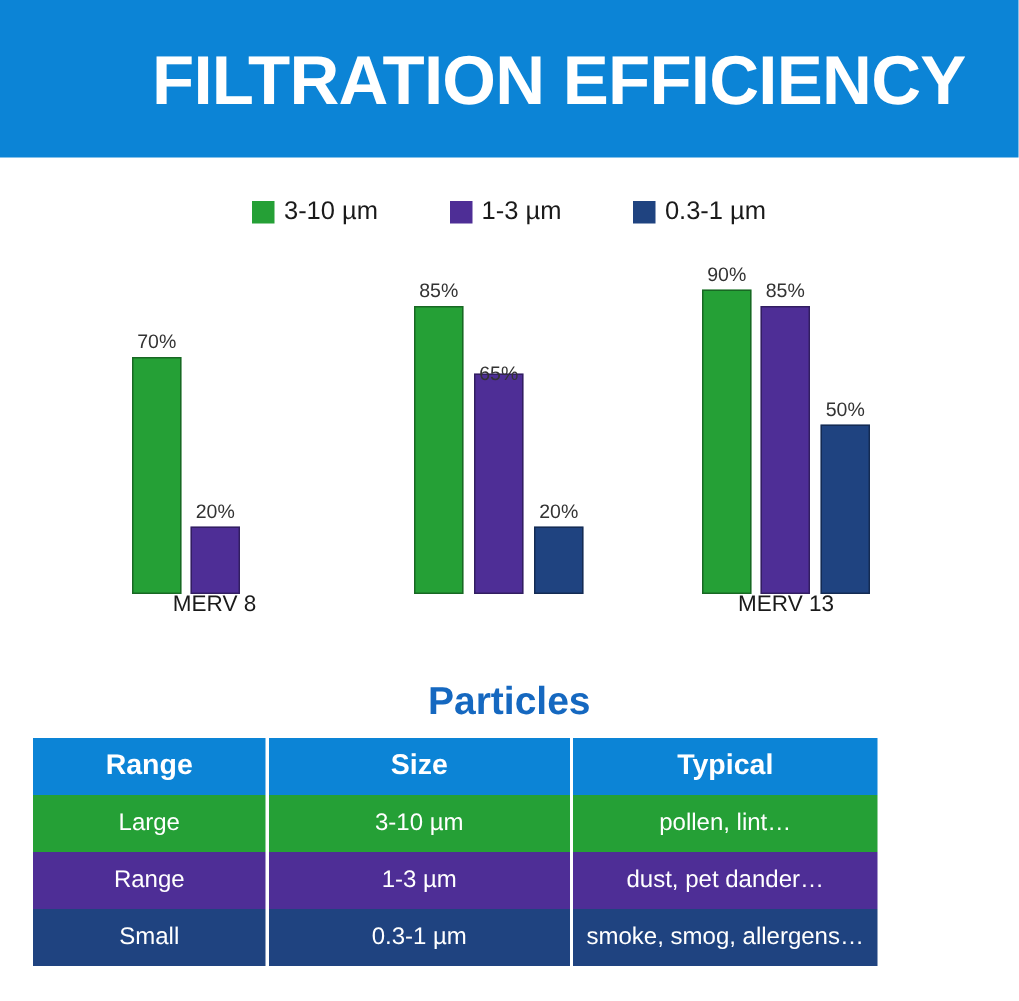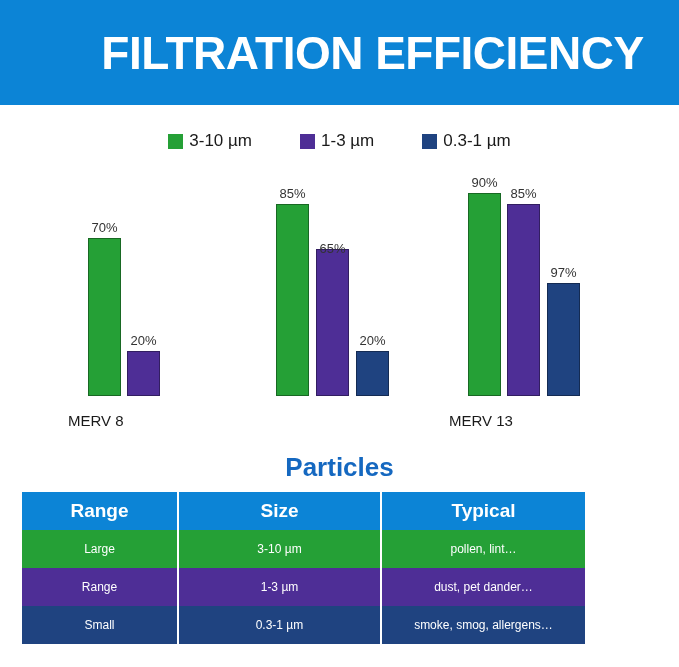--- a/index.html
+++ b/index.html
@@ -94,24 +94,24 @@
   .bar-value {
     position: absolute;
     left: 50%;
     transform: translateX(-50%);
     font-size: 13px;
     color: #333333;
     white-space: nowrap;
   }
   .group-label {
     position: absolute;
-    bottom: 6px;
+    bottom: 24px;
     left: 0;
     width: 100%;
-    text-align: left;
+    text-align: center;
     font-size: 15px;
     color: #1a1a1a;
     white-space: nowrap;
   }
   .group-label-wrap {
     position: absolute;
     bottom: 0;
     height: 39px;
   }
 
@@ -150,21 +150,21 @@
   #particles-table th:last-child,
   #particles-table td:last-child {
     border-right: none;
   }
   #particles-table th {
     background: #0c84d6;
     font-size: 19px;
     font-weight: bold;
   }
   #particles-table td {
-    font-size: 12px;
+    font-size: 16px;
     font-weight: normal;
     margin-top: 28px;
   }
   .col-range { width: 155px; }
   .col-size  { width: 201px; }
   .row-large td  { background: #25a036; }
   .row-medium td { background: #4e2e96; }
   .row-small td  { background: #1f4380; }
 </style>
 </head>
@@ -224,21 +224,21 @@
     <div class="bar-wrap" style="left:0px;">
       <div class="bar" style="background: rgb(37, 160, 54); height: 203px;"></div>
       <div class="bar-value" style="bottom: 206px;">90%</div>
     </div>
     <div class="bar-wrap" style="left:39px;">
       <div class="bar" style="background: rgb(78, 46, 150); height: 192px;"></div>
       <div class="bar-value" style="bottom: 195px;">85%</div>
     </div>
     <div class="bar-wrap" style="left:79px;">
       <div class="bar" style="background: rgb(31, 67, 128); height: 113px;"></div>
-      <div class="bar-value" style="bottom: 116px;">97%</div>
+      <div class="bar-value" style="bottom: 116px;">50%</div>
     </div>
   </div>
   <div class="group-label-wrap" style="left:449px; width:150px;">
     <div class="group-label">MERV 13</div>
   </div>
 
 </div>
 
 <div id="particles-title">Particles</div>
 

